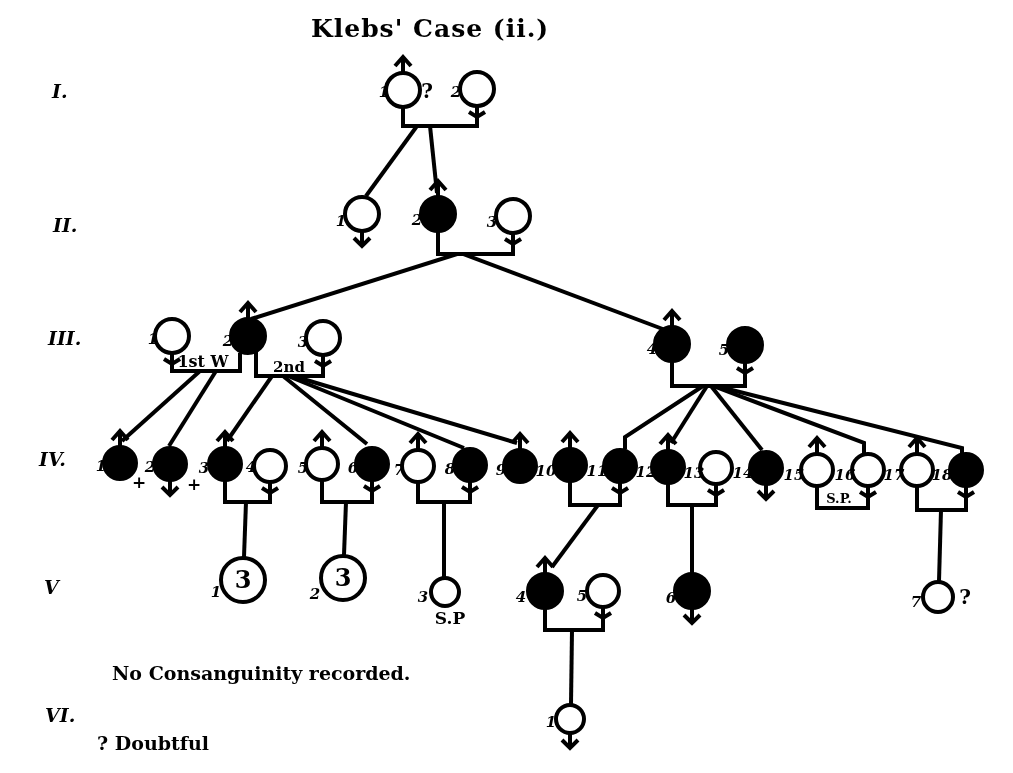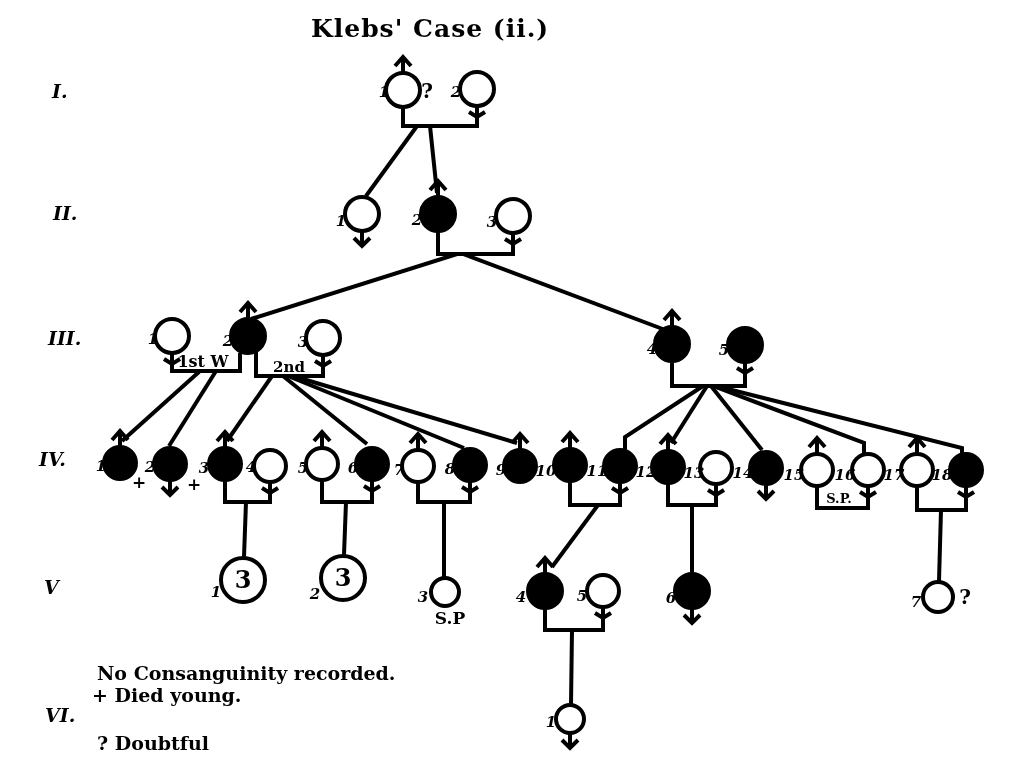--- a/index.html
+++ b/index.html
@@ -10,28 +10,27 @@
   .genlabel{position:absolute;font-weight:bold;font-size:19px;font-style:italic;white-space:nowrap;}
   .legend-line{position:absolute;font-weight:bold;font-size:19px;white-space:nowrap;}
 </style>
 </head>
 <body>
 
 <div id="canvas">
   <div class="title">Klebs' Case (ii.)</div>
 
   <div class="genlabel" style="left:52px;top:80px">I.</div>
-  <div class="genlabel" style="left:53px;top:202px">II.</div>
+  <div class="genlabel" style="left:53px;top:214px">II.</div>
   <div class="genlabel" style="left:48px;top:327px">III.</div>
   <div class="genlabel" style="left:39px;top:448px">IV.</div>
   <div class="genlabel" style="left:44px;top:576px">V</div>
   <div class="genlabel" style="left:45px;top:704px">VI.</div>
 
-  <div class="legend-line" style="left:97px;top:662px">No Consanguinity recorded.</div>
-  <div class="legend-line" style="left:92px;top:684px">+ Died young.</div>
+  <div class="legend-line" style="left:112px;top:662px">No Consanguinity recorded.</div>
   <div class="legend-line" style="left:97px;top:732px">? Doubtful</div>
 
   <svg id="pedigree-svg" width="1013" height="773" viewBox="0 0 1013 773">
       <polyline points="417,126 366,196" fill="none" stroke="#000000" stroke-width="4"></polyline>
       <polyline points="430,126 437,193" fill="none" stroke="#000000" stroke-width="4"></polyline>
       <polyline points="457,254 251,319" fill="none" stroke="#000000" stroke-width="4"></polyline>
       <polyline points="463,254 668,331" fill="none" stroke="#000000" stroke-width="4"></polyline>
       <polyline points="200,371 122,441" fill="none" stroke="#000000" stroke-width="4"></polyline>
       <polyline points="216,371 169,446" fill="none" stroke="#000000" stroke-width="4"></polyline>
       <polyline points="272,376 227,441" fill="none" stroke="#000000" stroke-width="4"></polyline>

